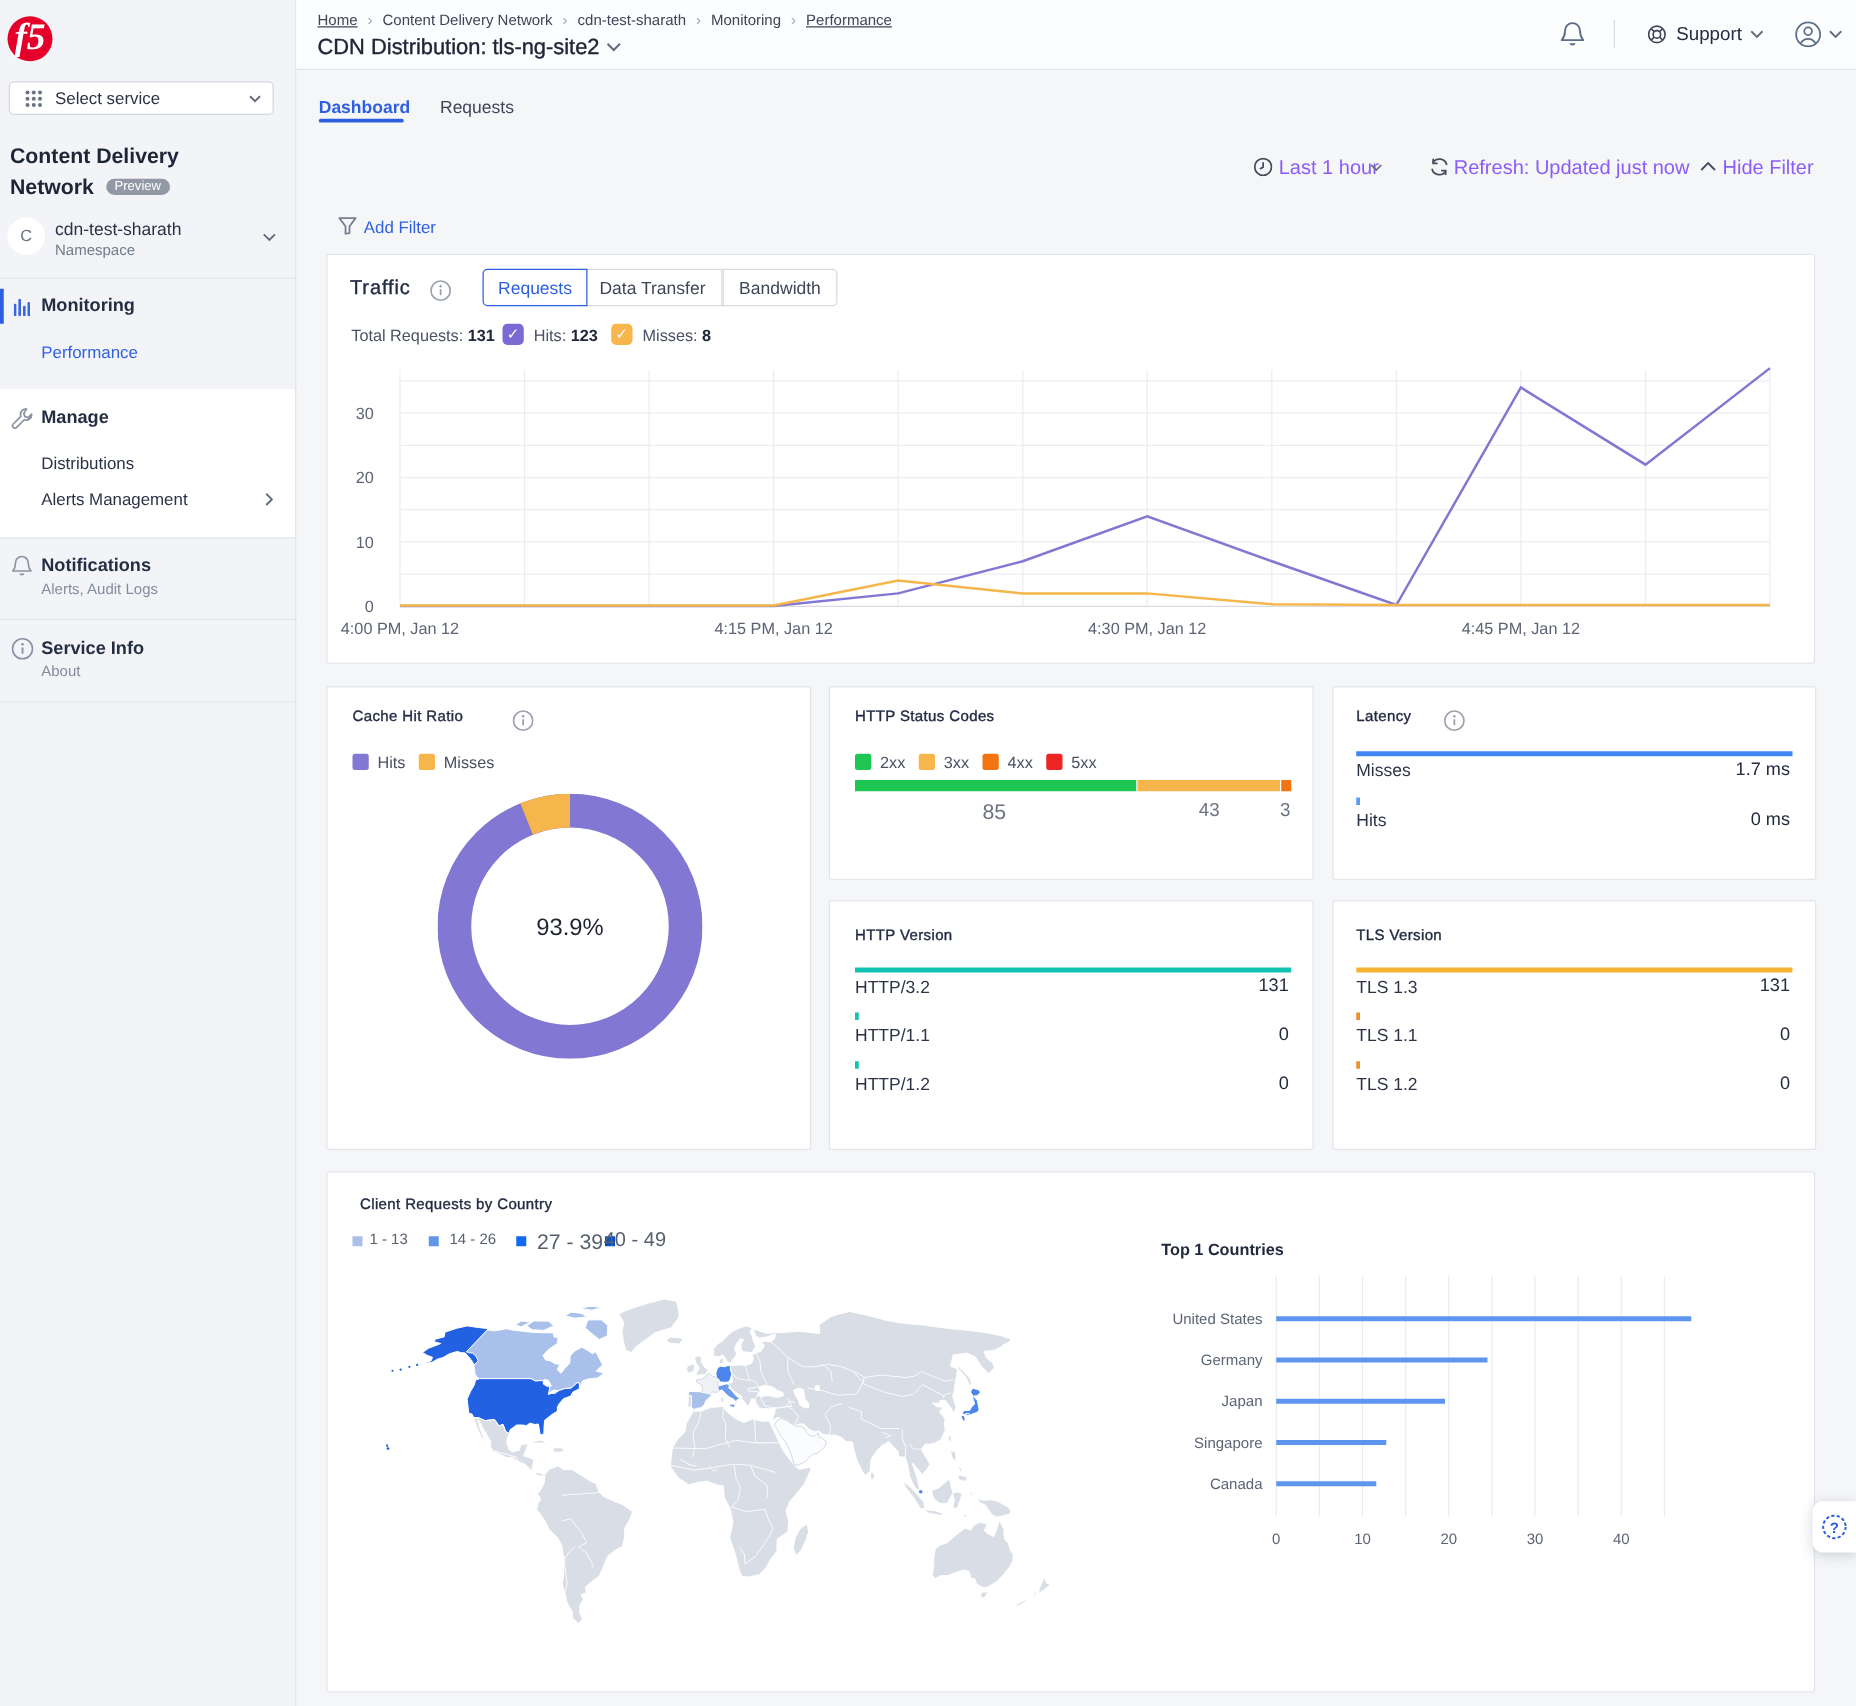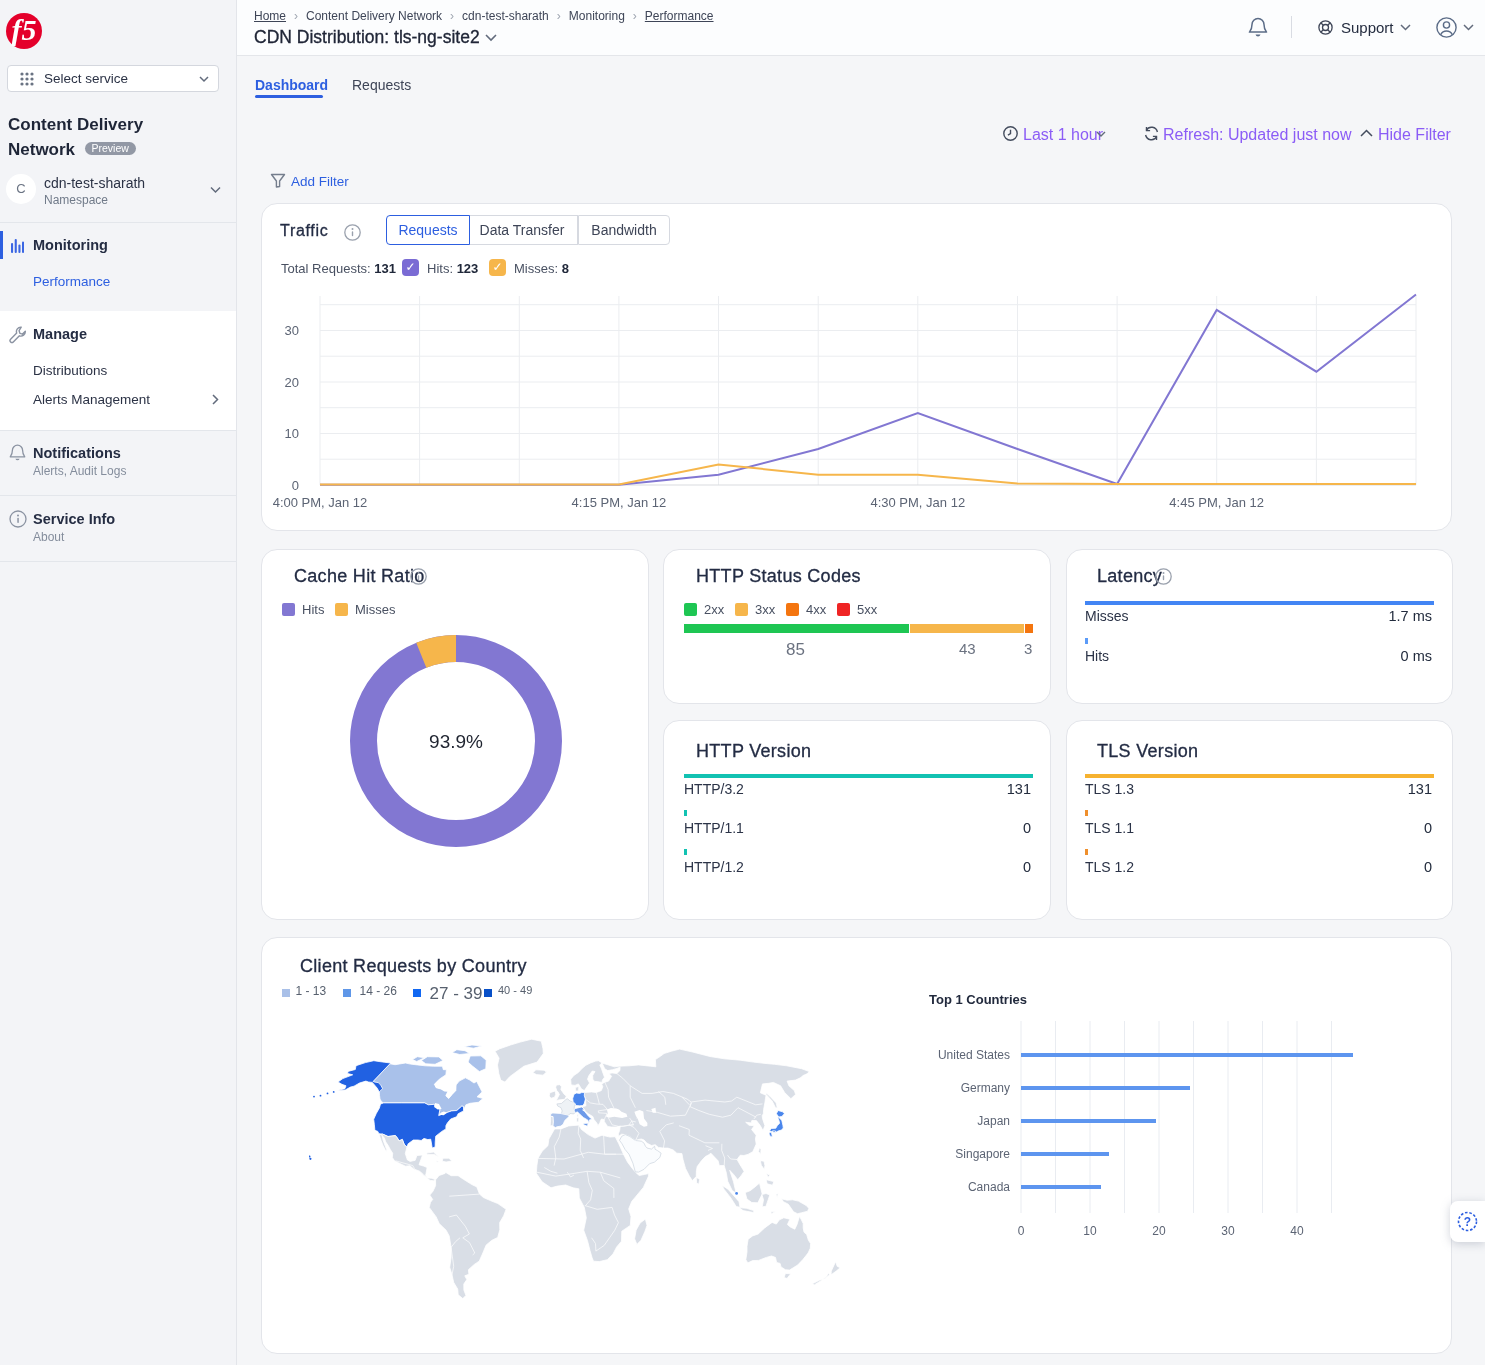--- a/index.html
+++ b/index.html
@@ -33,23 +33,23 @@
 .hdricon { position:absolute; top:17px; color:#5b6c87; }
 
 
 #tab-dash { position:absolute; left:255px; top:77px; font-size:14px; font-weight:bold; color:#2d5fe0; }
 #tab-dash-ul { position:absolute; left:255px; top:95px; width:68px; height:3px; background:#2d5fe0; border-radius:2px; }
 #tab-req { position:absolute; left:352px; top:77px; font-size:14px; color:#3e4557; }
 .ftxt { font-size:16px; color:#8b5cf6; }
 #addfilter { position:absolute; left:291px; top:174px; font-size:13.5px; color:#2d5fe0; }
 
 
-.card { position:absolute; background:#fff; border:1px solid #e3e5ea; border-radius:16px; }
+.card { position:absolute; background:#fff; border:1px solid #e3e5ea; border-radius:2px; }
 .cardtitle { font-size:16px; letter-spacing:0.7px; color:#232c44; -webkit-text-stroke:0.3px #232c44; }
-.c-sm-title { font-size:18px; letter-spacing:0.3px; color:#232c44;margin-left:12px; -webkit-text-stroke:0.3px #232c44; }
+.c-sm-title { font-size:12px; letter-spacing:0.3px; color:#232c44; -webkit-text-stroke:0.3px #232c44; }
 
 
 #card-traffic { left:261px; top:203px; width:1191px; height:328px; }
 .tbtn { position:absolute; top:11px; height:30px; border:1px solid #d6d9e0; background:#fff; font-size:14px; color:#3e4557; line-height:28px; text-align:center; }
 #tb1 { left:124px; width:84px; border-color:#2d5fe0; color:#2d5fe0; border-radius:4px 0 0 4px; z-index:2; }
 #tb2 { left:204px; width:112px; }
 #tb3 { left:316px; width:92px; border-radius:0 4px 4px 0; }
 .cb { position:absolute; width:17px; height:17px; border-radius:4px; color:#fff; font-size:12px; text-align:center; line-height:17px; }
 .leg { font-size:13px; color:#495162; }
 .leg b { color:#20283a; }
@@ -344,21 +344,21 @@
 
 <div class="card" id="card-country">
   <div class="c-sm-title abs" style="left:26px;top:18px">Client Requests by Country</div>
   <div class="abs" style="left:19.5px;top:51px;width:8px;height:8px;background:#a9c0e8"></div>
   <div class="abs" style="left:33.5px;top:46px;font-size:12px;color:#57606e">1 - 13</div>
   <div class="abs" style="left:81px;top:51px;width:8px;height:8px;background:#5f97e8"></div>
   <div class="abs" style="left:97.5px;top:46px;font-size:12px;color:#57606e">14 - 26</div>
   <div class="abs" style="left:151px;top:51px;width:8px;height:8px;background:#1168f2"></div>
   <div class="abs" style="left:167.5px;top:46px;font-size:17px;color:#57606e">27 - 39</div>
   <div class="abs" style="left:222px;top:51px;width:8px;height:8px;background:#0850c8"></div>
-  <div class="abs" style="left:236px;top:46px;font-size:11px;color:#57606e">40 - 49</div>
+  <div class="abs" style="left:221px;top:46px;font-size:16px;color:#57606e">40 - 49</div>
   <div id="mapbox" class="abs" style="left:47px;top:97px;width:554px;height:271px">
 <svg width="554" height="271" viewBox="0 0 554 271">
 <g stroke="#ffffff" stroke-width="0.8" stroke-linejoin="round">
 <path fill="#a9c1ea" d="M80.9 28.8 L86.1 29.7 L96.5 28.0 L101.5 29.1 L108.3 29.9 L116.2 30.8 L124.7 31.2 L133.4 31.2 L134.3 34.7 L137.4 34.7 L136.9 39.8 L130.3 44.2 L125.4 49.3 L127.1 52.7 L132.0 54.0 L135.3 56.1 L139.0 56.3 L136.8 60.7 L139.7 63.5 L143.1 59.4 L146.8 55.6 L147.1 49.9 L150.2 46.1 L156.4 42.8 L160.8 45.1 L165.0 48.0 L167.7 46.4 L173.1 56.9 L168.0 61.8 L174.0 63.5 L169.4 67.3 L161.0 68.3 L156.9 69.8 L154.8 74.5 L154.5 71.5 L152.8 71.1 L147.8 75.5 L142.5 75.9 L135.4 78.4 L129.7 80.6 L130.9 74.5 L128.1 72.1 L124.6 69.4 L119.3 69.8 L115.7 67.9 L92.2 67.9 L74.6 67.9 L72.6 66.8 L71.0 64.1 L70.5 60.3 L70.2 56.5 L69.4 52.7 L67.5 48.9 L64.1 46.4 Z"></path>
 <path fill="#a9c1ea" d="M161.2 21.0 L171.9 20.8 L177.2 25.2 L176.8 33.7 L170.4 36.6 L168.1 34.7 L163.1 30.8 L159.1 27.1 Z"></path>
 <path fill="#a9c1ea" d="M118.3 21.7 L129.9 21.9 L134.0 25.5 L126.1 29.3 L116.7 28.8 L112.3 25.5 Z"></path>
 <path fill="#a9c1ea" d="M108.3 21.7 L115.6 22.7 L107.7 26.5 L103.5 24.6 Z"></path>
 <path fill="#a9c1ea" d="M147.8 14.7 L156.0 15.7 L160.6 18.5 L150.7 19.5 L143.0 17.6 Z"></path>
 <path fill="#a9c1ea" d="M162.9 10.0 L172.9 10.9 L164.6 13.2 L154.8 11.8 Z"></path>
 <path fill="#2161e2" d="M81.7 28.0 L75.2 27.2 L70.0 26.5 L64.8 25.7 L56.4 27.6 L47.0 30.7 L46.3 34.5 L39.0 36.4 L38.6 38.5 L43.7 39.8 L33.8 43.6 L29.0 47.0 L32.9 49.3 L37.0 50.8 L35.9 53.7 L28.0 55.6 L36.2 55.0 L41.4 52.1 L45.0 51.2 L50.5 48.0 L56.9 46.1 L59.5 47.0 L63.3 47.4 L65.7 50.2 L68.3 53.3 L70.2 56.9 L73.6 53.7 L71.9 50.2 L69.2 47.6 L65.6 47.0 L64.1 46.4 Z"></path>

